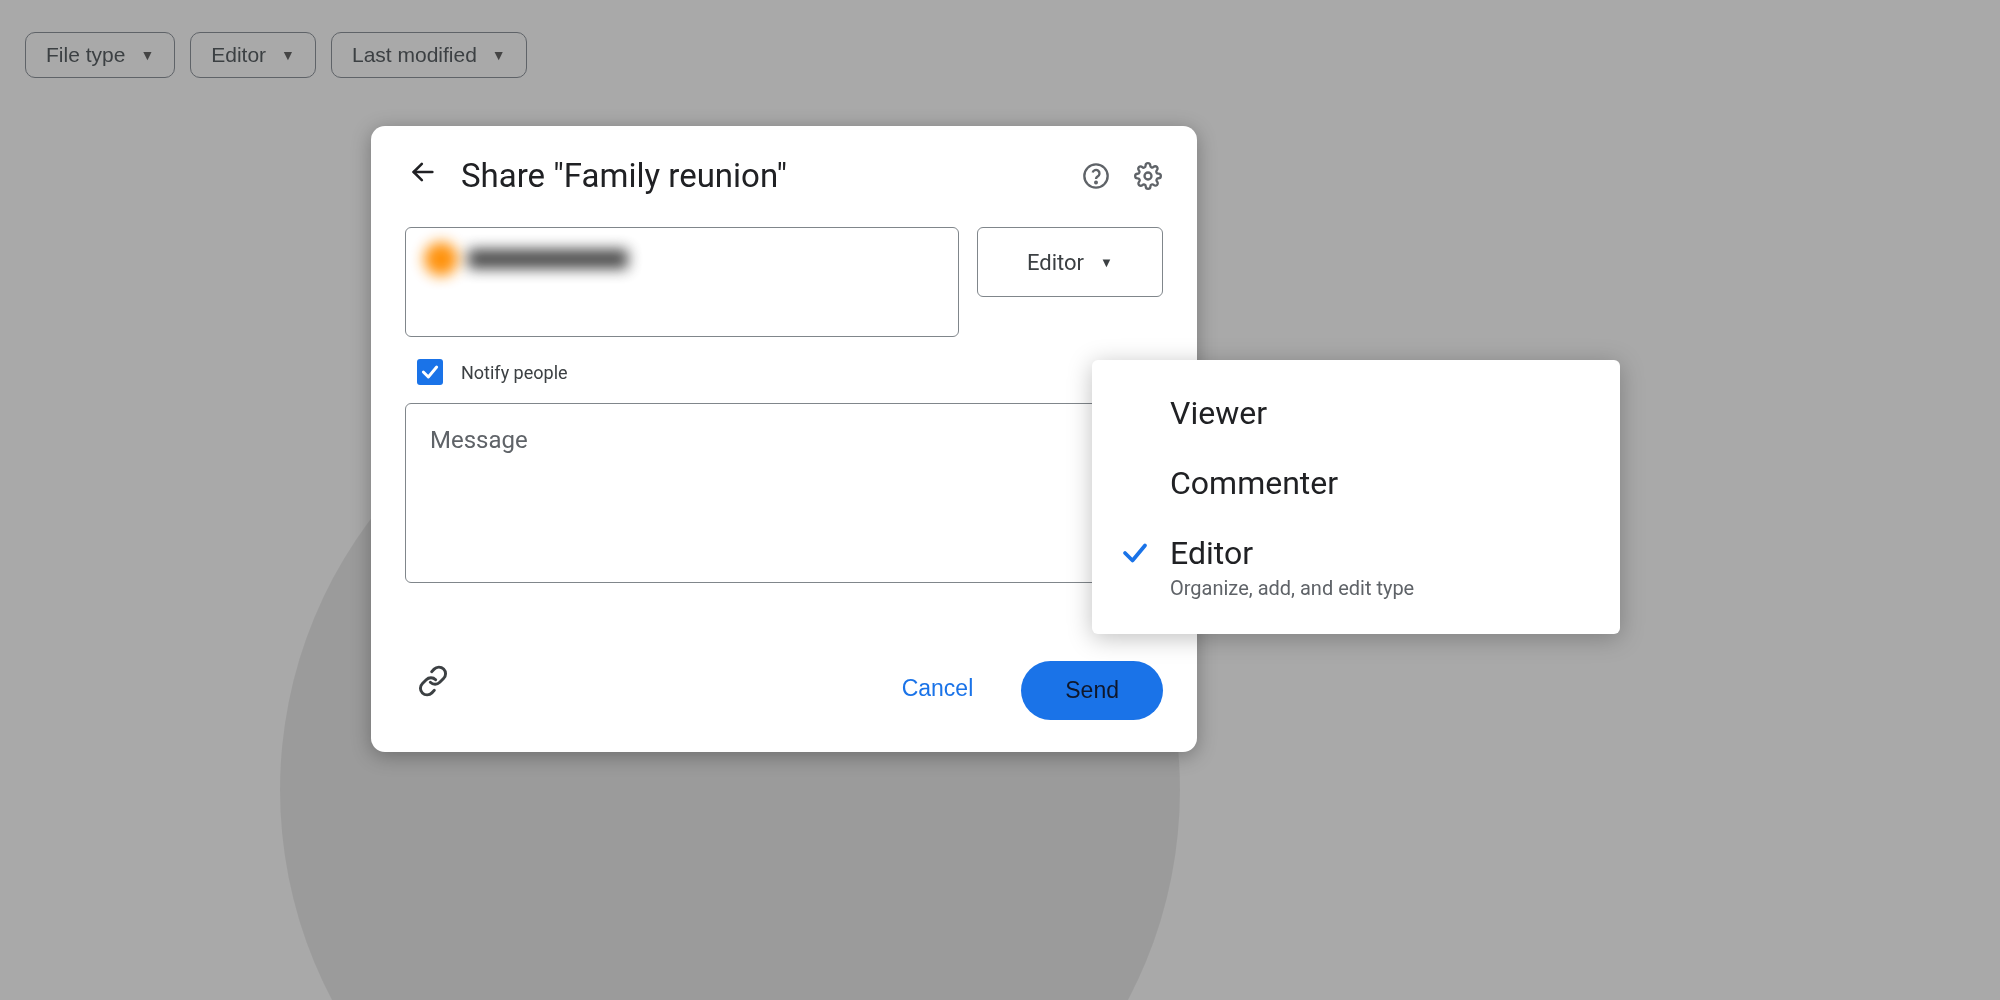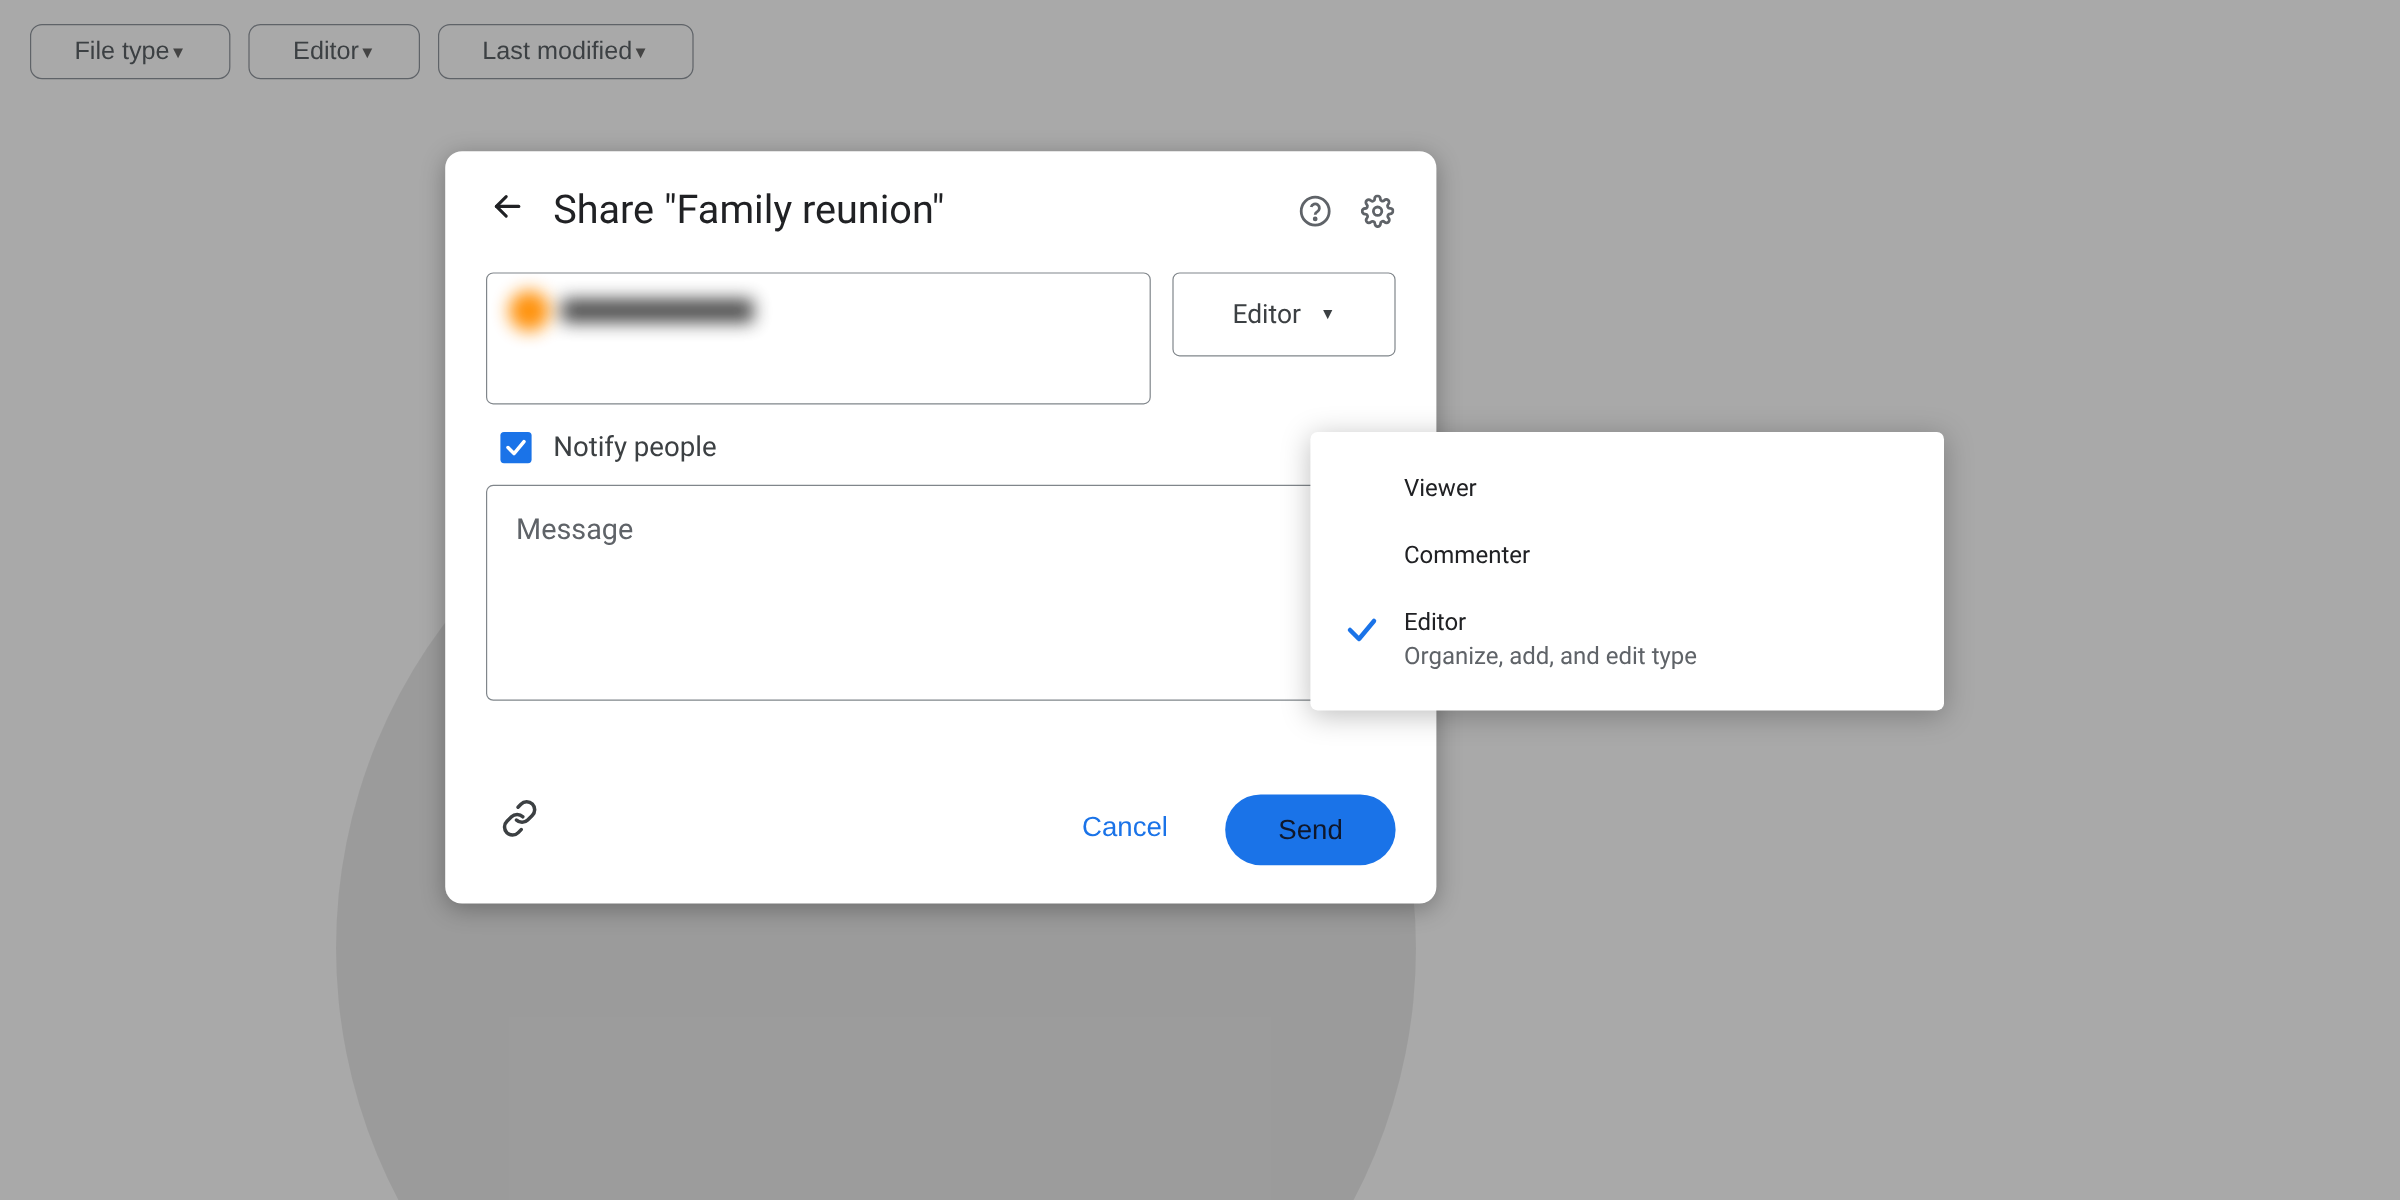--- a/index.html
+++ b/index.html
@@ -14,27 +14,29 @@
     .filter-bar {
       position: absolute;
       top: 20px;
       left: 25px;
       display: flex;
       gap: 15px;
     }
     .filter-chip {
       display: flex;
       align-items: center;
+      gap: 15px;
       background: transparent;
       border: 1px solid #5f6368;
       border-radius: 10px;
-      padding: 10px 36px;
+      padding: 10px 20px;
       font-size: 21px;
       color: #3c4043;
       cursor: pointer;
+      margin-top: 12px;
     }
     .filter-chip .chevron {
       font-size: 14px;
       color: #444;
     }
     .bg-circle {
       position: absolute;
       width: 900px;
       height: 900px;
       border-radius: 50%;
@@ -146,21 +148,21 @@
       height: 26px;
       background: #1a73e8;
       border-radius: 3px;
       display: flex;
       align-items: center;
       justify-content: center;
       cursor: pointer;
     }
     .checkbox svg { display: block; }
     .notify-label {
-      font-size: 23px;
+      font-size: 18px;
       color: #3c4043;
     }
     .message-box {
       border: 1px solid #80868b;
       border-radius: 6px;
       padding: 22px 24px;
       min-height: 180px;
       font-size: 24px;
       color: #5f6368;
       margin-bottom: 78px;
@@ -224,21 +226,21 @@
       align-items: center;
       justify-content: flex-start;
       color: #1a73e8;
       padding-top: 4px;
     }
     .role-text {
       display: flex;
       flex-direction: column;
     }
     .role-name {
-      font-size: 20px;
+      font-size: 32px;
       color: #202124;
     }
     .role-desc {
       font-size: 20px;
       color: #5f6368;
       margin-top: 4px;
     }
   </style>
 </head>
 <body>

